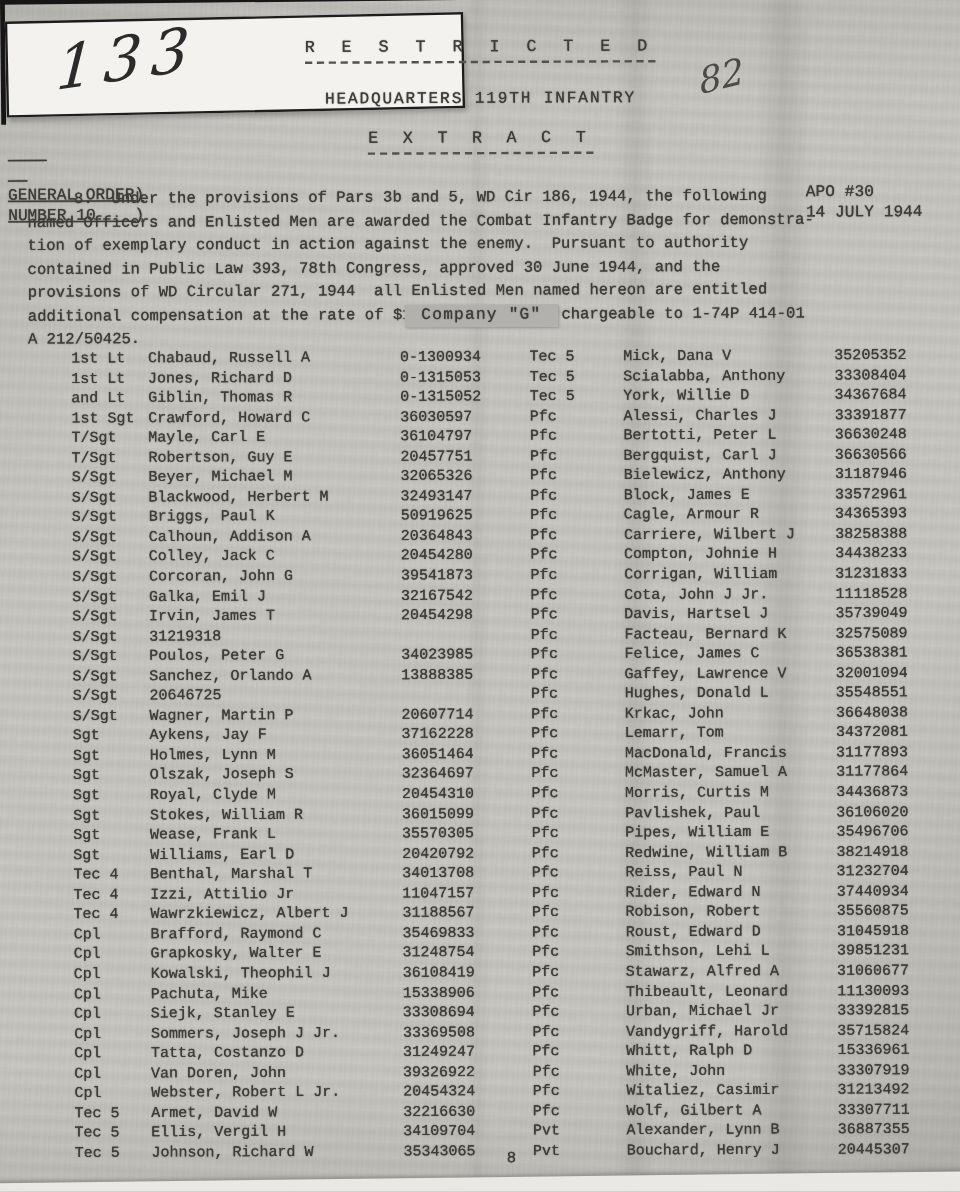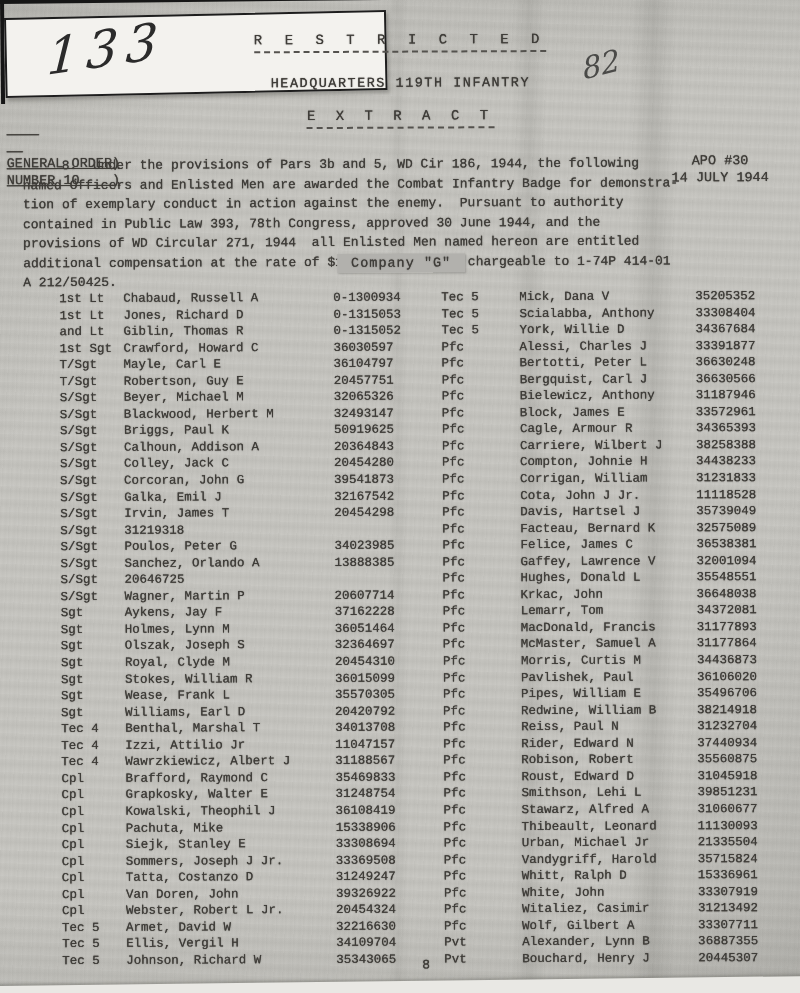--- a/index.html
+++ b/index.html
@@ -34,21 +34,21 @@
   .hw-82{position:absolute;left:582px;top:48px;font-size:30px;transform:rotate(-14deg) skewX(-8deg);color:#4a4a48;}
 
   .content{position:absolute;left:0;top:0;width:800px;transform:rotate(-0.25deg);transform-origin:40% 0;}
 
   .title-restricted{position:absolute;left:0;top:32px;width:800px;text-align:center;font-size:14px;}
   .title-restricted span{letter-spacing:7px;border-bottom:2px dashed #54524e;padding-bottom:3px;}
   .title-hq{position:absolute;left:0;top:76px;width:800px;text-align:center;font-size:13.5px;letter-spacing:1.5px;}
   .order-block{position:absolute;left:6px;top:103px;font-size:13.5px;line-height:17px;white-space:pre;text-decoration:underline;}
   .extract{position:absolute;left:0;top:108px;width:800px;text-align:center;font-size:14px;}
   .extract span{letter-spacing:6px;border-bottom:2px dashed #54524e;padding-bottom:3px;text-align:right;}
-  .apo-block{position:absolute;right:32px;top:103px;font-size:13.5px;line-height:17px;text-align:center;white-space:pre;}
+  .apo-block{position:absolute;right:32px;top:103px;font-size:13.5px;line-height:17px;text-align:left;white-space:pre;}
 
   .para{position:absolute;left:22px;top:155px;width:768px;font-size:13px;line-height:19.5px;}
   .para div{white-space:pre;}
 
   .company{position:absolute;left:0;top:256px;width:800px;text-align:center;font-size:13.5px;}
   .company span{background:#b2b1ad;padding:2px 14px;letter-spacing:1px;box-shadow:1px 1px 2px rgba(70,70,65,0.3);}
 
   .roster{position:absolute;top:290px;left:0;width:800px;display:flex;}
   .col{font-size:12.5px;line-height:16.55px;}
   .col.left{margin-left:58px;width:360px;}
@@ -555,21 +555,21 @@
 
         <div class="row">
           <span class="rank">Pfc</span>
           <span class="name">Thibeault, Leonard</span>
           <span class="serial">11130093</span>
         </div>
 
         <div class="row">
           <span class="rank">Pfc</span>
           <span class="name">Urban, Michael Jr</span>
-          <span class="serial">21335504</span>
+          <span class="serial">33392815</span>
         </div>
 
         <div class="row">
           <span class="rank">Pfc</span>
           <span class="name">Vandygriff, Harold</span>
           <span class="serial">35715824</span>
         </div>
 
         <div class="row">
           <span class="rank">Pfc</span>

